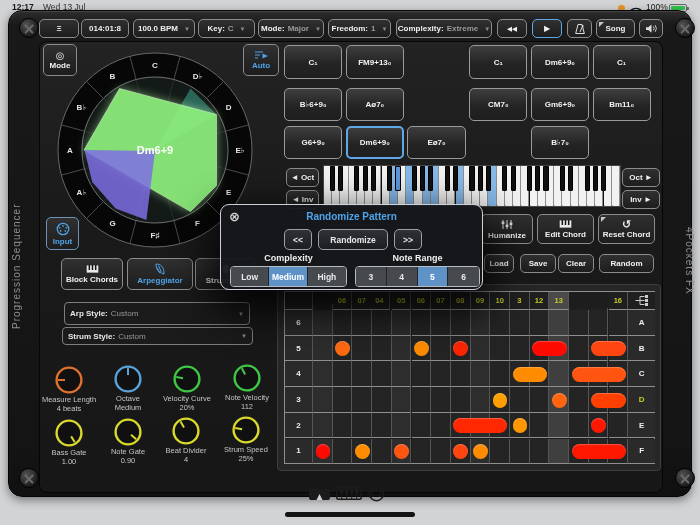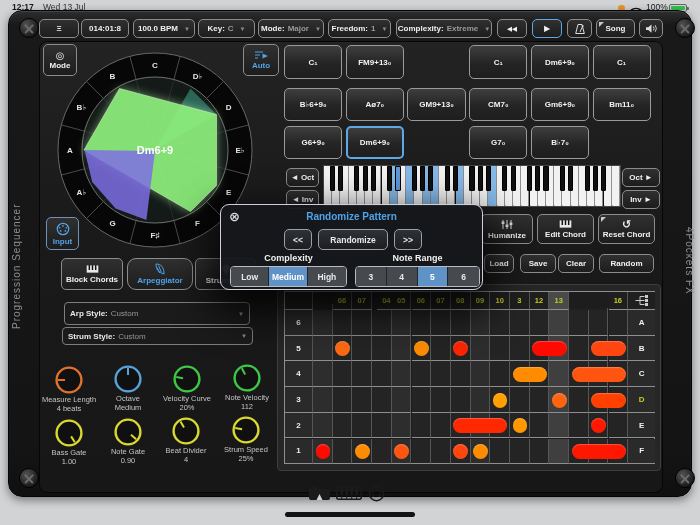--- a/index.html
+++ b/index.html
@@ -348,21 +348,21 @@
 
     <div id="tabs">
         <div class="btn stack" style="position: absolute; left: 52px; top: 247px; width: 62px; height: 32px;">
           <svg width="15" height="10" viewBox="0 0 16 11">
             <rect x="1" y="1" width="14" height="9" fill="#e8e8e8"></rect>
             <path d="M4.5 1v5.5M8 1v5.5M11.5 1v5.5" stroke="#111" stroke-width="1.6"></path>
             <rect x="1" y="1" width="14" height="9" fill="none" stroke="#222"></rect>
           </svg>
           <span>Block Chords</span>
         </div>
-        <div class="btn stack" style="position: absolute; left: 118px; top: 247px; width: 66px; height: 32px; border-radius: 9px;">
+        <div class="btn stack" style="position: absolute; left: 118px; top: 247px; width: 66px; height: 32px;">
           <svg width="12" height="12" viewBox="0 0 12 12">
             <path d="M2 1c5 0 8 3 8 10M2 1c0 5 2 8 8 10M4.6 2.6 7.2 9M3.1 4.6 5.6 10" stroke="#4fa3e8" fill="none"></path>
           </svg>
           <span class="blue">Arpeggiator</span>
         </div>
         <div class="btn stack" style="position: absolute; left: 186px; top: 247px; width: 61px; height: 32px;">
           <svg width="10" height="11" viewBox="0 0 10 11">
             <path d="M5 10.5C1.5 7 1 3.5 2.5 1.8 4 .4 6 .4 7.5 1.8 9 3.5 8.5 7 5 10.5Z" fill="#ccc"></path>
           </svg>
           <span>Strummed</span>
@@ -446,21 +446,21 @@
           <div>25%</div>
         </div>
       </div>
 
     <div class="abs" id="gridwrap" style="left:268px;top:273px;width:384px;height:187px;"></div>
     <div id="grid" style="left: 275px; top: 280px; width: 371px; height: 173px; position: absolute;">
         <div class="gcell ghead" style="left: 0px; top: 0px; width: 28px; height: 18px;"></div>
         <div class="gcell ghead" style="left: 28px; top: 12px; width: 19.7px; height: 18px;">01</div>
         <div class="gcell ghead" style="left: 47.7px; top: 0px; width: 19.7px; height: 18px;">06</div>
         <div class="gcell ghead" style="left: 67.4px; top: 0px; width: 19.7px; height: 18px;">07</div>
-        <div class="gcell ghead" style="left: 92px; top: 0px; width: 19.7px; height: 18px;">04</div>
+        <div class="gcell ghead" style="left: 85px; top: 0px; width: 19.7px; height: 18px;">04</div>
         <div class="gcell ghead" style="left: 106.8px; top: 0px; width: 19.7px; height: 18px;">05</div>
         <div class="gcell ghead" style="left: 126.5px; top: 0px; width: 19.7px; height: 18px;">06</div>
         <div class="gcell ghead" style="left: 146.2px; top: 0px; width: 19.7px; height: 18px;">07</div>
         <div class="gcell ghead" style="left: 165.9px; top: 0px; width: 19.7px; height: 18px;">08</div>
         <div class="gcell ghead" style="left: 185.6px; top: 0px; width: 19.7px; height: 18px;">09</div>
         <div class="gcell ghead" style="left: 205.3px; top: 0px; width: 19.7px; height: 18px;">10</div>
         <div class="gcell ghead" style="left: 225px; top: 0px; width: 19.7px; height: 18px;">3</div>
         <div class="gcell ghead" style="left: 244.7px; top: 0px; width: 19.7px; height: 18px;">12</div>
         <div class="gcell ghead" style="left: 264.4px; top: 0px; width: 19.7px; height: 18px; background: rgb(74, 74, 74);">13</div>
         <div class="gcell ghead" style="left: 284.1px; top: 16px; width: 35px; height: 18px;">14</div>
@@ -629,27 +629,26 @@
           <div class="seg" style="width: 31.25px;">6</div>
         </div>
     </div>
   <div class="pad" style="left: 275px; top: 34px; width: 58.3px; height: 34px;">C₁</div>
       <div class="pad" style="left: 336.7px; top: 34px; width: 58.3px; height: 34px;">FM9+13₀</div>
       <div class="pad" style="left: 460.1px; top: 34px; width: 58.3px; height: 34px;">C₁</div>
       <div class="pad" style="left: 521.8px; top: 34px; width: 58.3px; height: 34px;">Dm6+9₀</div>
       <div class="pad" style="left: 583.5px; top: 34px; width: 58.3px; height: 34px;">C₁</div>
       <div class="pad" style="left: 275px; top: 77px; width: 58.3px; height: 33px;">B♭6+9₀</div>
       <div class="pad" style="left: 336.7px; top: 77px; width: 58.3px; height: 33px;">Aø7₀</div>
-      <div class="pad" style="left: 398.4px; top: 77px; width: 58.3px; height: 33px;">GM9+13₀</div>
       <div class="pad" style="left: 460.1px; top: 77px; width: 58.3px; height: 33px;">CM7₀</div>
       <div class="pad" style="left: 521.8px; top: 77px; width: 58.3px; height: 33px;">Gm6+9₀</div>
       <div class="pad" style="left: 583.5px; top: 77px; width: 58.3px; height: 33px;">Bm11₀</div>
       <div class="pad" style="left: 275px; top: 115px; width: 58.3px; height: 33px;">G6+9₀</div>
       <div class="pad sel" style="left: 336.7px; top: 115px; width: 58.3px; height: 33px;">Dm6+9₀</div>
-      <div class="pad" style="left: 460.1px; top: 115px; width: 58.3px; height: 33px;">G7₀</div>
+      <div class="pad" style="left: 398.4px; top: 115px; width: 58.3px; height: 33px;">Eø7₀</div>
       <div class="pad" style="left: 521.8px; top: 115px; width: 58.3px; height: 33px;">B♭7₀</div>
     </div>
 
   <div class="abs" style="left:308px;top:485px;">
     <svg width="23" height="16" viewBox="0 0 23 16">
         <path d="M1 4a2 2 0 0 1 2-2h5l2 2h10a2 2 0 0 1 2 2v7a2 2 0 0 1-2 2H3a2 2 0 0 1-2-2Z" fill="#1b1b1b"></path>
         <path d="M8.5 15 11.5 9l3 6Z" fill="#d2d3d5"></path>
       </svg>
   </div>
   <div class="abs" style="left:336px;top:486px;">

